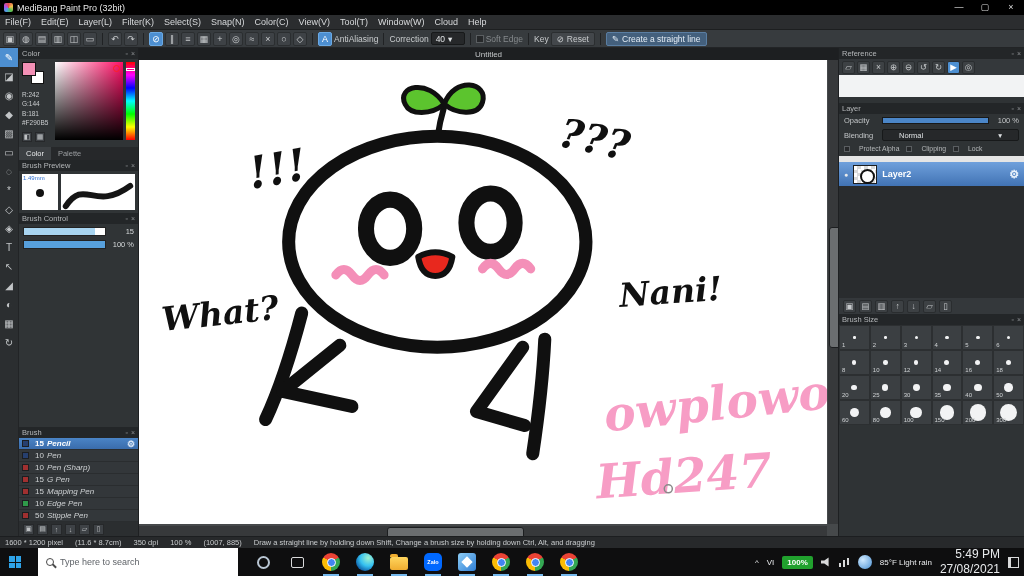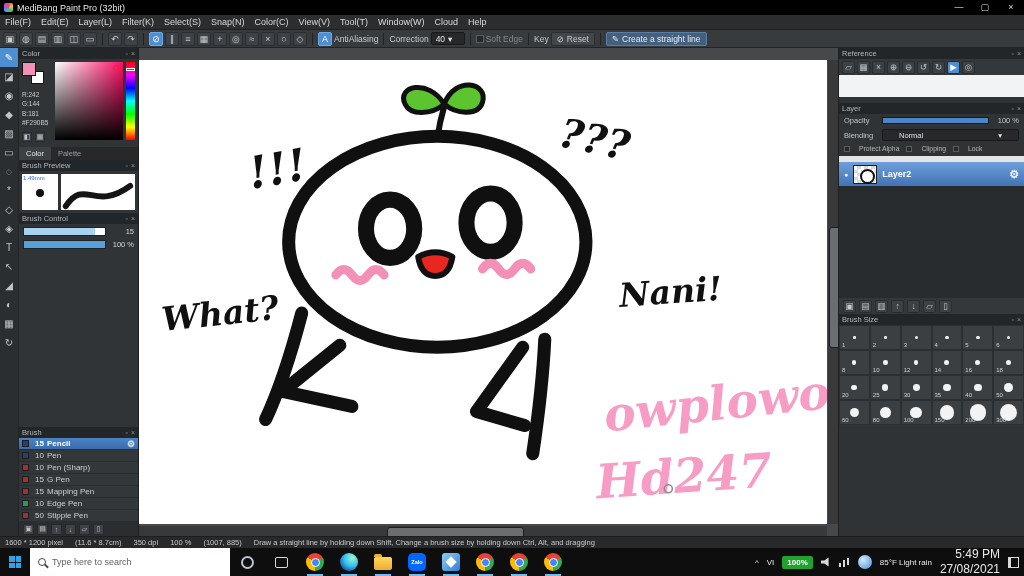--- a/index.html
+++ b/index.html
@@ -84,21 +84,21 @@
   .slider .fill { position:absolute; left:0; top:0; bottom:0; }
   .bc-val { width:24px; text-align:right; font-size:7.5px; color:#d6d9db; }
 
   
   .bp-list { flex:0 0 auto; }
   .bp-row { height:12px; display:flex; align-items:center; gap:3px; padding:0 3px; font-size:8px;
     color:#ced1d3; background:#33373a; border-bottom:1px solid #2a2d2f; }
   .bp-row.sel { background:linear-gradient(#4a84c6,#3a6cab); color:#fff; font-weight:bold; }
   .bp-sw { width:7px; height:7px; border:1px solid #1c1e20; flex:0 0 auto; }
   .bp-size { width:12px; text-align:right; flex:0 0 auto; }
-  .bp-name { flex:1; white-space:nowrap; overflow:hidden; }
+  .bp-name { flex:1; white-space:nowrap; overflow:hidden;font-style:italic; }
   .bp-gear { font-size:9px; color:#dce9f8; }
   .dock-bottom { margin-top:auto; height:14px; background:#2b2e30; display:flex; align-items:center; gap:3px; padding:0 4px; }
   .dock-bottom .mini { width:11px; height:11px; }
 
   
   .canvas-area { position:absolute; left:139px; right:186px; top:48px; bottom:40px; background:#46494b; }
   .doc-tabbar { position:absolute; left:0; right:0; top:0; height:12px; background:#1d1f21; color:#c3c6c8;
     font-size:8px; display:flex; align-items:center; justify-content:center; }
   .white-canvas { position:absolute; left:0; top:12px; right:11px; bottom:12px; background:#fff; overflow:hidden; }
   .white-canvas svg { width:100%; height:100%; display:block; }
@@ -144,21 +144,21 @@
     display:flex; align-items:center; justify-content:center; }
   .bs-dot { background:#f2f3f4; border-radius:50%; display:block; }
   .bs-num { position:absolute; left:2px; bottom:1px; font-size:6px; color:#cfd2d4; }
   .rd-filler { flex:1; background:#2f3335; }
 
   
   .statusbar { position:absolute; left:0; right:0; bottom:28px; height:12px; background:#27292b; color:#c8cbcd;
     font-size:7.5px; display:flex; align-items:center; gap:12px; padding:0 5px; border-top:1px solid #1c1e20; }
 
   
-  .taskbar { position:absolute; left:0; right:0; bottom:0; height:28px; background:#0e0e0f; display:flex; align-items:stretch; }
+  .taskbar { position:absolute; left:0; right:0; bottom:0; height:28px; background:#0e0e0f; display:flex; align-items:stretch;gap:8px; }
   .start { width:30px; display:flex; align-items:center; justify-content:center; }
   .winlogo { width:12px; height:12px; display:grid; grid-template-columns:1fr 1fr; grid-template-rows:1fr 1fr; gap:1px; }
   .winlogo span { background:#2ea3e8; }
   .searchbox { width:200px; background:#fff; display:flex; align-items:center; gap:6px; padding-left:8px; }
   .mag { position:relative; width:8px; height:8px; border:1.5px solid #4a4a4a; border-radius:50%; flex:0 0 auto; }
   .mag::after { content:""; position:absolute; width:5px; height:1.5px; background:#4a4a4a; transform:rotate(45deg);
     right:-4px; bottom:-1px; }
   .searchbox input { border:none; outline:none; flex:1; font-size:9px; font-family:"Liberation Sans",sans-serif; color:#333; }
   .searchbox input::placeholder { color:#5f6368; }
   .tb-icons { display:flex; align-items:center; }
@@ -416,20 +416,23 @@
       <span class="mini">▣</span>
       <span class="mini">▤</span>
       <span class="mini">↑</span>
       <span class="mini">↓</span>
       <span class="mini">▱</span>
       <span class="mini">▯</span>
     </div>
   </div>
 
   <div class="canvas-area">
+    <div class="doc-tabbar">
+      <span>Untitled</span>
+    </div>
     <div class="white-canvas">
       <svg viewBox="0 0 685 462" preserveAspectRatio="none">
 
         <path d="M297 78 C 299 64 301 56 304 46" fill="none" stroke="#101010" stroke-width="6" stroke-linecap="round"></path>
         <path d="M304 44 C 288 18 256 26 265 44 C 270 55 291 55 304 44 Z" fill="#5cc42e" stroke="#101010" stroke-width="5" stroke-linejoin="round"></path>
         <path d="M304 44 C 314 16 348 22 342 42 C 338 55 317 55 304 44 Z" fill="#5cc42e" stroke="#101010" stroke-width="5" stroke-linejoin="round"></path>
 
         <ellipse cx="297" cy="181" rx="148" ry="105" fill="#ffffff" stroke="#101010" stroke-width="13"></ellipse>
 
         <path d="M162 252 C 150 298 140 328 126 358" fill="none" stroke="#101010" stroke-width="13" stroke-linecap="round"></path>

